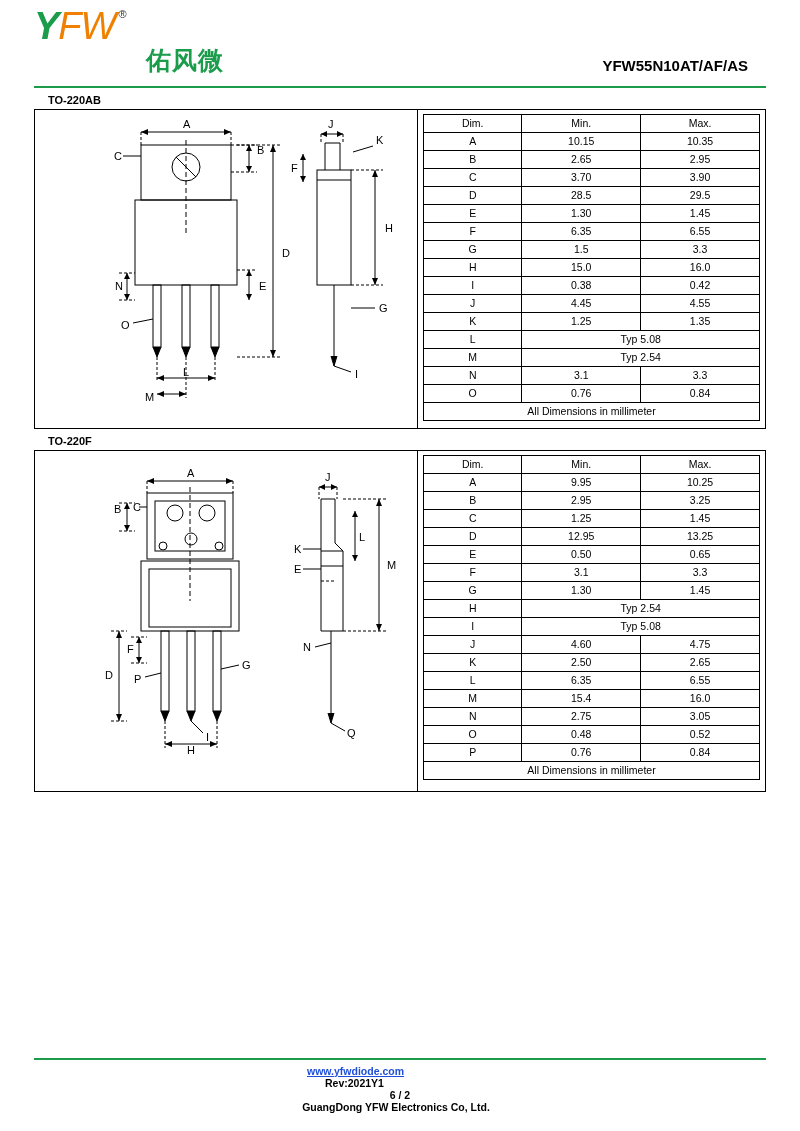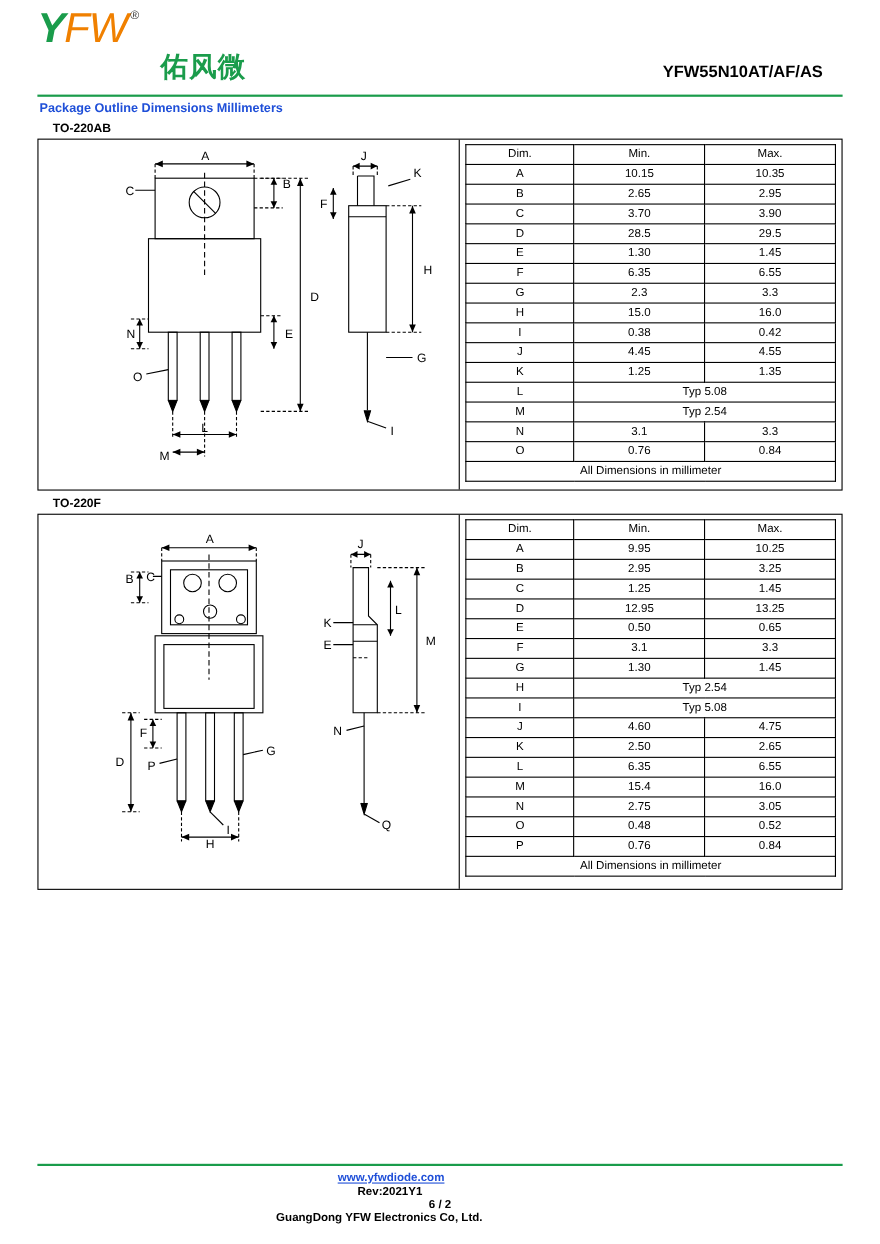--- a/index.html
+++ b/index.html
@@ -175,21 +175,21 @@
     color: #000;
     text-align: left;
   }
   .f-page {
     flex: 1;
     text-align: center;
     color: #000;
   }
   .f-company {
     width: 290px;
-    text-align: left;
+    text-align: center;
     color: #000;
     padding-right: 8px;
   }
 </style>
 </head>
 <body>
 
 <div class="page">
 
   <div class="header">
@@ -198,21 +198,20 @@
         <span class="logo-y">Y</span>
         <span class="logo-fw">FW</span>
         <span class="logo-reg">®</span>
       </div>
       <div class="logo-cn">佑风微</div>
     </div>
     <div class="part-number">YFW55N10AT/AF/AS</div>
   </div>
   <div class="header-rule"></div>
 
-  <div class="section-title">Package Outline Dimensions Millimeters</div>
 
   <div class="pkg-label">TO-220AB</div>
 
   <div class="outline-block">
     <div class="drawing-pane">
       <svg width="382" height="318" viewBox="0 0 382 318">
         <g stroke="#000" fill="none" stroke-width="1">
 
           <rect x="106" y="35" width="90" height="55"></rect>
 
@@ -360,21 +359,21 @@
               <td>1.30</td>
               <td>1.45</td>
             </tr>
           <tr>
               <td>F</td>
               <td>6.35</td>
               <td>6.55</td>
             </tr>
           <tr>
               <td>G</td>
-              <td>2.3</td>
+              <td>1.5</td>
               <td>3.3</td>
             </tr>
           <tr>
               <td>H</td>
               <td>15.0</td>
               <td>16.0</td>
             </tr>
           <tr>
               <td>I</td>
               <td>0.38</td>

